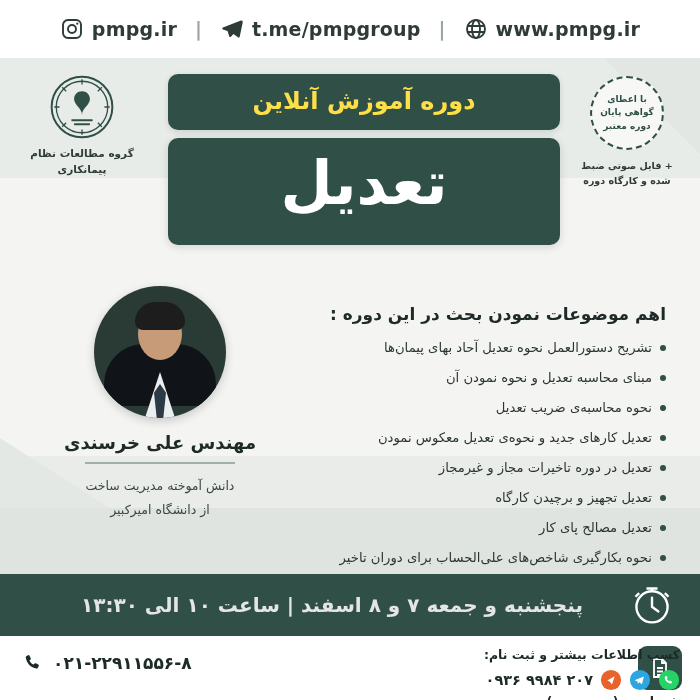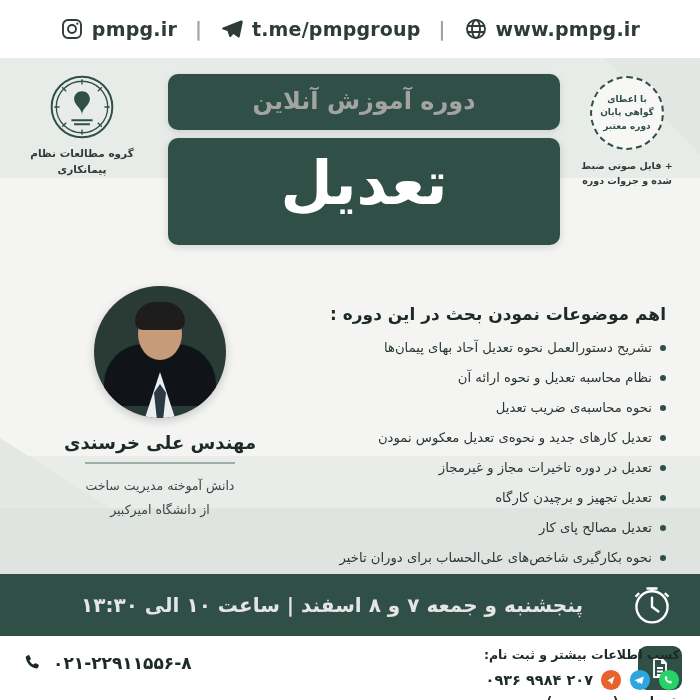--- a/index.html
+++ b/index.html
@@ -36,21 +36,21 @@
 
   
   .logo{position:absolute;top:16px;left:24px;width:116px;text-align:center;}
   .logo .mark{width:66px;height:66px;margin:0 auto;}
   .logo .mark svg{width:66px;height:66px;}
   .logo .txt{margin-top:6px;font-size:10.5px;color:#2f3b38;line-height:1.5;font-weight:bold;}
 
   
   .title-wrap{position:absolute;top:16px;left:168px;width:392px;}
   .title-top{
-    background:#2f4f47;color:#a3a3a3;border-radius:10px;
+    background:#2f4f47;color:#fde047;border-radius:10px;
     padding:13px 20px 15px;text-align:center;font-size:24px;font-weight:bold;
     box-shadow:0 2px 6px rgba(0,0,0,.12);
   }
   .title-main{
     margin-top:8px;background:#2f4f47;color:#ffffff;border-radius:10px;
     padding:14px 20px 30px;text-align:center;font-size:60px;font-weight:bold;line-height:1.05;
     box-shadow:0 2px 8px rgba(0,0,0,.14);
   }
 
   
@@ -172,42 +172,42 @@
       <div class="txt">گروه مطالعات نظام پیمانکاری</div>
     </div>
 
     <div class="title-wrap">
       <div class="title-top">دوره آموزش آنلاین</div>
       <div class="title-main">تعدیل</div>
     </div>
 
     <div class="badge">
       <div class="seal">با اعطای گواهی پایان دوره معتبر</div>
-      <div class="cap">+ فایل صوتی ضبط شده و جزوات دوره</div>
+      <div class="cap">+ فایل صوتی ضبط شده و کارگاه دوره</div>
     </div>
 
     <div class="speaker">
       <div class="ph">
         <div class="body"></div>
         <div class="head"></div>
         <div class="hair"></div>
         <div class="shirt"></div>
         <div class="tie"></div>
       </div>
       <div class="sp-name">مهندس علی خرسندی</div>
       <div class="sp-line"></div>
       <div class="sp-desc">دانش آموخته مدیریت ساخت</div>
       <div class="sp-desc">از دانشگاه امیرکبیر</div>
     </div>
 
     <div class="topics">
       <h3>اهم موضوعات نمودن بحث در این دوره :</h3>
       <ul>
         <li>تشریح دستورالعمل نحوه تعدیل آحاد بهای پیمان‌ها</li>
-        <li>نظام محاسبه تعدیل و نحوه ارائه آن</li>
+        <li>مبنای محاسبه تعدیل و نحوه نمودن آن</li>
         <li>نحوه محاسبه‌ی ضریب تعدیل</li>
         <li>تعدیل کارهای جدید و نحوه‌ی تعدیل معکوس نمودن</li>
         <li>تعدیل در دوره تاخیرات مجاز و غیرمجاز</li>
         <li>تعدیل تجهیز و برچیدن کارگاه</li>
         <li>تعدیل مصالح پای کار</li>
         <li>نحوه بکارگیری شاخص‌های علی‌الحساب برای دوران تاخیر</li>
         <li>مکانیزم محاسبه تعدیل صورت وضعیت‌ها</li>
         <li>تعدیل مبلغ مابه‌التفاوت بین آخرین صورت وضعیت موقت و قطعی</li>
         <li>تعدیل پیمان‌های خاتمه یافته و فسخ شده</li>
         <li>تعدیل منفی در حالت‌های مختلف</li>

